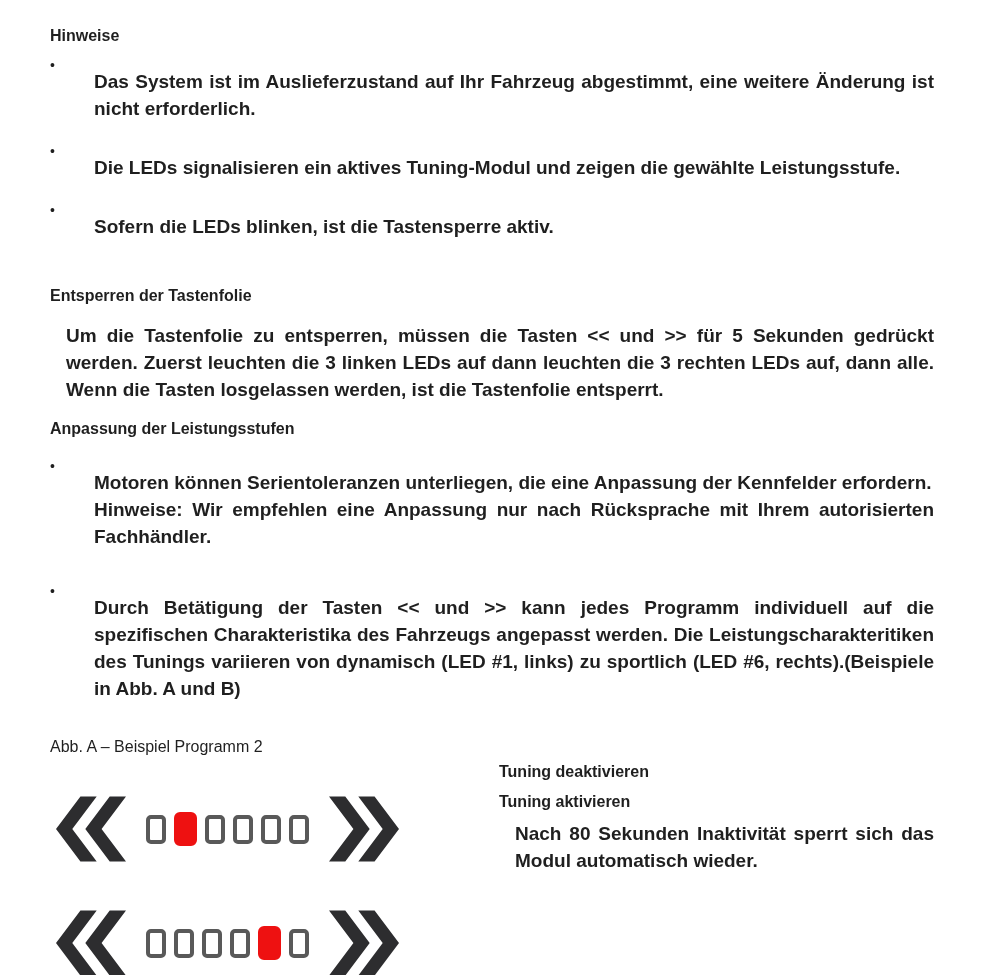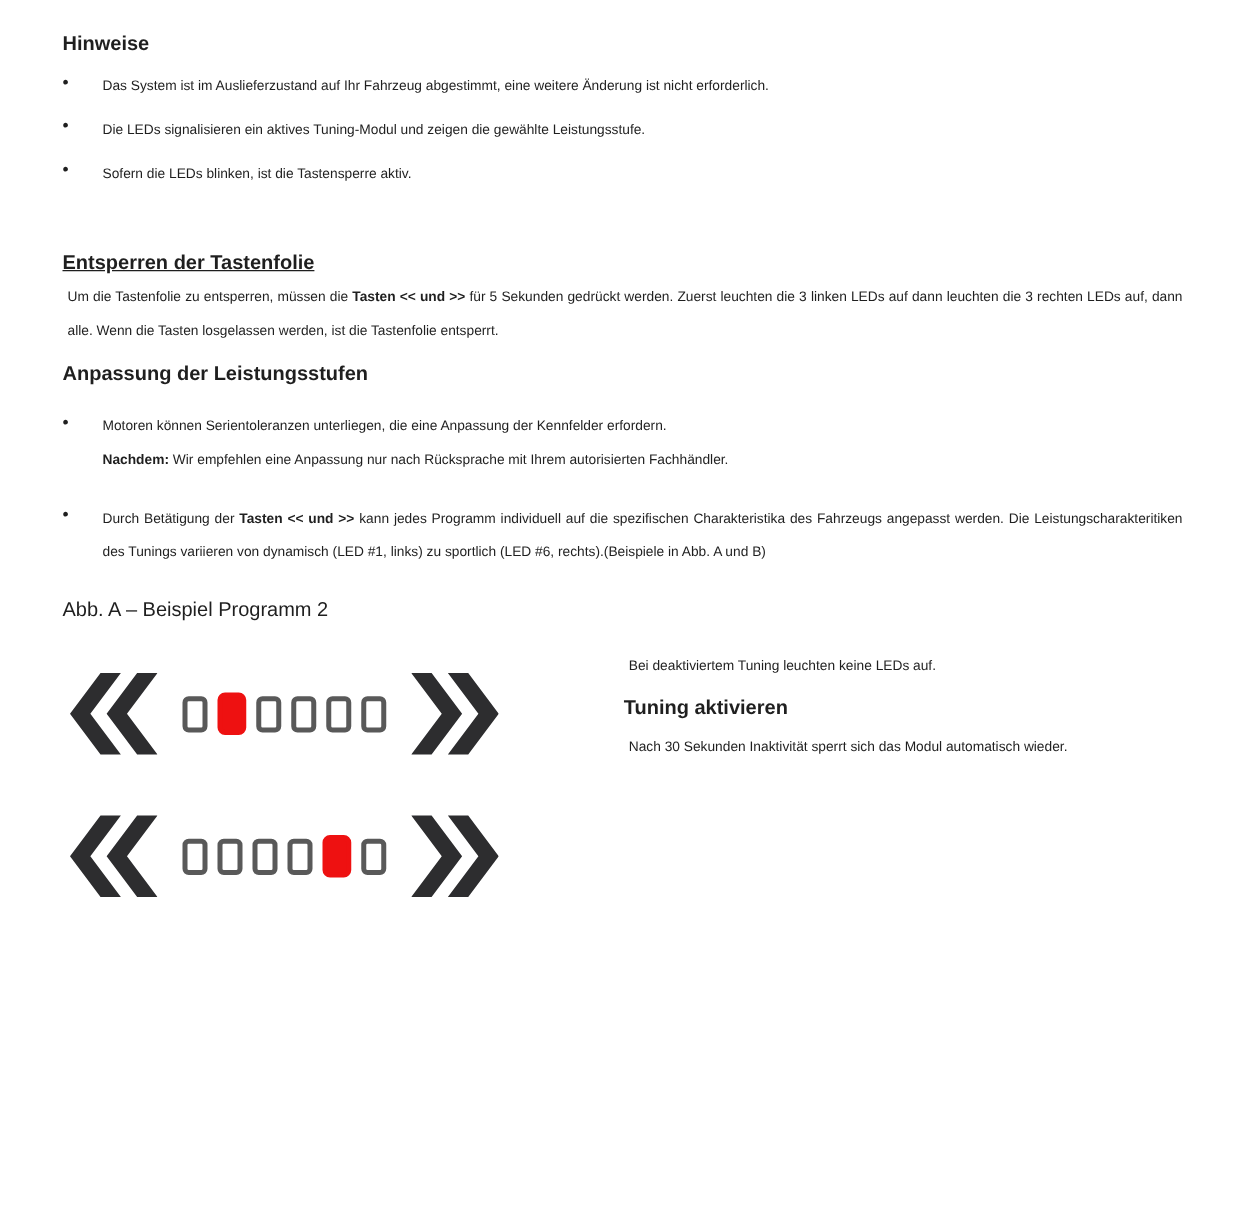--- a/index.html
+++ b/index.html
@@ -9,29 +9,29 @@
     --chevron:#2d2d2f;
   }
   html,body{margin:0;padding:0;background:#ffffff;}
   body{
     width:1000px;height:975px;overflow:hidden;
     font-family:"Liberation Sans", sans-serif;
     color:var(--ink);
   }
   .page{box-sizing:border-box;width:1000px;height:835px;padding:26px 50px 0 50px;}
   .h{font-size:16px;font-weight:bold;line-height:20px;margin:0;}
-  .txt{font-size:11px;line-height:27px;margin:4px;}
+  .txt{font-size:19px;line-height:27px;margin:16px;font-weight:bold;}
   .just{text-align:justify;}
   
   .brow{display:flex;}
   .bmark{flex:0 0 28px;width:28px;font-size:14px;line-height:27px;}
   .btxt{flex:1;}
   
   .bullets-hinweise{margin-top:6px;}
-  .title-entsperren{margin-top:44px;text-decoration:underline;}
+  .title-entsperren{margin-top:30px;}
   .para-entsperren1{margin-top:20px;}
   .title-anpassung{margin-top:11px;}
   .b-anp1{margin-top:14px;}
   .b-anp2{margin-top:12px;}
   
   .twocol{display:flex;margin-top:18px;gap:16px;}
   .colL{flex:0 0 433px;width:433px;}
   .colR{flex:1;padding-top:26px;}
   .figlabel{font-size:16px;line-height:22px;}
   .figure{display:flex;align-items:center;gap:20px;margin-left:6px;}
@@ -72,21 +72,21 @@
       <p class="txt just btxt">Sofern die LEDs blinken, ist die Tastensperre aktiv.</p>
     </div>
   </div>
 
   <h3 class="h title-entsperren">Entsperren der Tastenfolie</h3>
   <p class="txt just"><span>Um die Tastenfolie zu entsperren, müssen die </span><b>Tasten &lt;&lt; und &gt;&gt;</b><span> für 5 Sekunden gedrückt werden. Zuerst leuchten die 3 linken LEDs auf dann leuchten die 3 rechten LEDs auf, dann alle. Wenn die Tasten losgelassen werden, ist die Tastenfolie entsperrt.</span></p>
 
   <h3 class="h title-anpassung">Anpassung der Leistungsstufen</h3>
   <div class="brow b-anp1">
     <span class="bmark">•</span>
-    <p class="txt just btxt"><span>Motoren können Serientoleranzen unterliegen, die eine Anpassung der Kennfelder erfordern.</span><br><b>Nachdem:</b><span> Wir empfehlen eine Anpassung nur nach Rücksprache mit Ihrem autorisierten Fachhändler.</span></p>
+    <p class="txt just btxt"><span>Motoren können Serientoleranzen unterliegen, die eine Anpassung der Kennfelder erfordern.</span><br><b>Hinweise:</b><span> Wir empfehlen eine Anpassung nur nach Rücksprache mit Ihrem autorisierten Fachhändler.</span></p>
   </div>
   <div class="brow b-anp2">
     <span class="bmark">•</span>
     <p class="txt just btxt"><span>Durch Betätigung der </span><b>Tasten &lt;&lt; und &gt;&gt;</b><span> kann jedes Programm individuell auf die spezifischen Charakteristika des Fahrzeugs angepasst werden. Die Leistungscharakteritiken des Tunings variieren von dynamisch (LED #1, links) zu sportlich (LED #6, rechts).(Beispiele in Abb. A und B)</span></p>
   </div>
 
   <div class="twocol">
 
     <div class="colL">
       <div class="figlabel">Abb. A – Beispiel Programm 2</div>
@@ -123,20 +123,20 @@
             <div class="led"></div>
           </div>
         <svg class="chev right" viewBox="0 0 86 80" aria-hidden="true">
           <polygon points="30,0 0,40 30,80 50,80 20,40 50,0"></polygon>
           <polygon points="66,0 36,40 66,80 86,80 56,40 86,0"></polygon>
         </svg>
       </div>
     </div>
 
     <div class="colR">
-      <p class="txt rc-p2">Bei deaktiviertem Tuning leuchten keine LEDs auf.</p>
+      <h3 class="h rc-title1">Tuning deaktivieren</h3>
 
       <h3 class="h rc-title2">Tuning aktivieren</h3>
-      <p class="txt just rc-p4">Nach 30 Sekunden Inaktivität sperrt sich das Modul automatisch wieder.</p>
+      <p class="txt just rc-p4">Nach 80 Sekunden Inaktivität sperrt sich das Modul automatisch wieder.</p>
     </div>
 
   </div>
 </div>
 
 </body></html>

